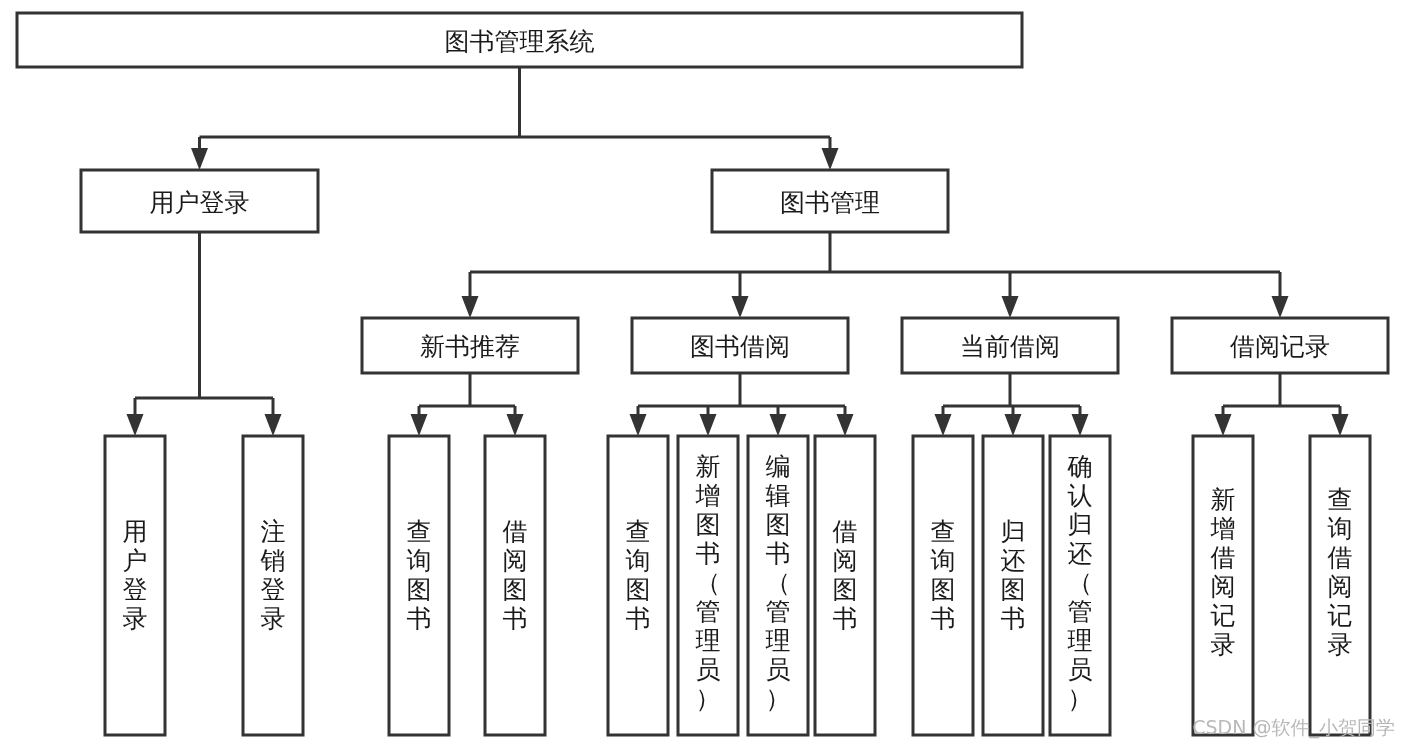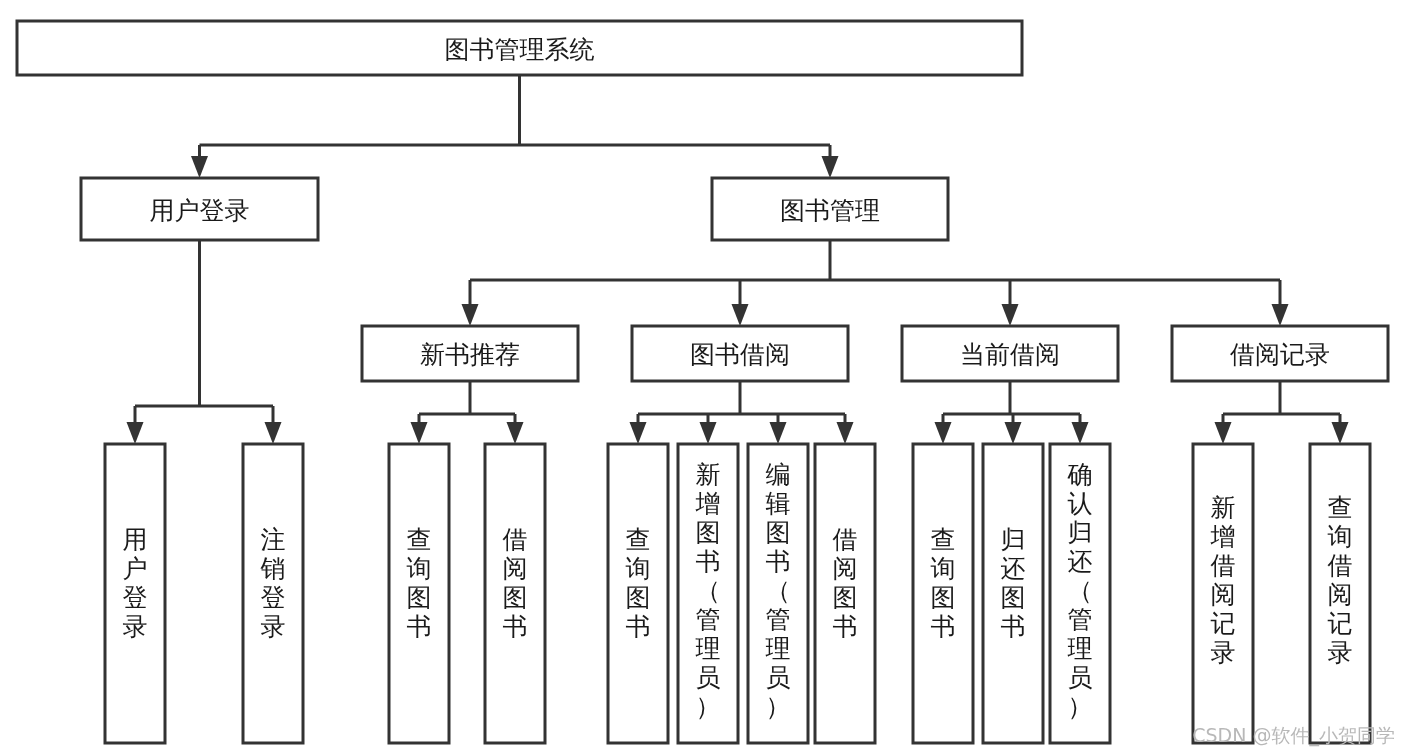--- a/index.html
+++ b/index.html
@@ -11,21 +11,21 @@
   body {
     width: 1405px;
     height: 747px;
     position: relative;
     overflow: hidden;
     font-family: "DejaVu Sans", "Liberation Sans", sans-serif;
   }
   #diagram-root {
     position: absolute;
     left: 0;
-    top: 8px;
+    top: 0;
     width: 1405px;
     height: 556px;
   }
   svg.diagram-canvas {
     display: block;
     width: 1405px;
     height: 747px;
   }
   .node-box {
     fill: #ffffff;

